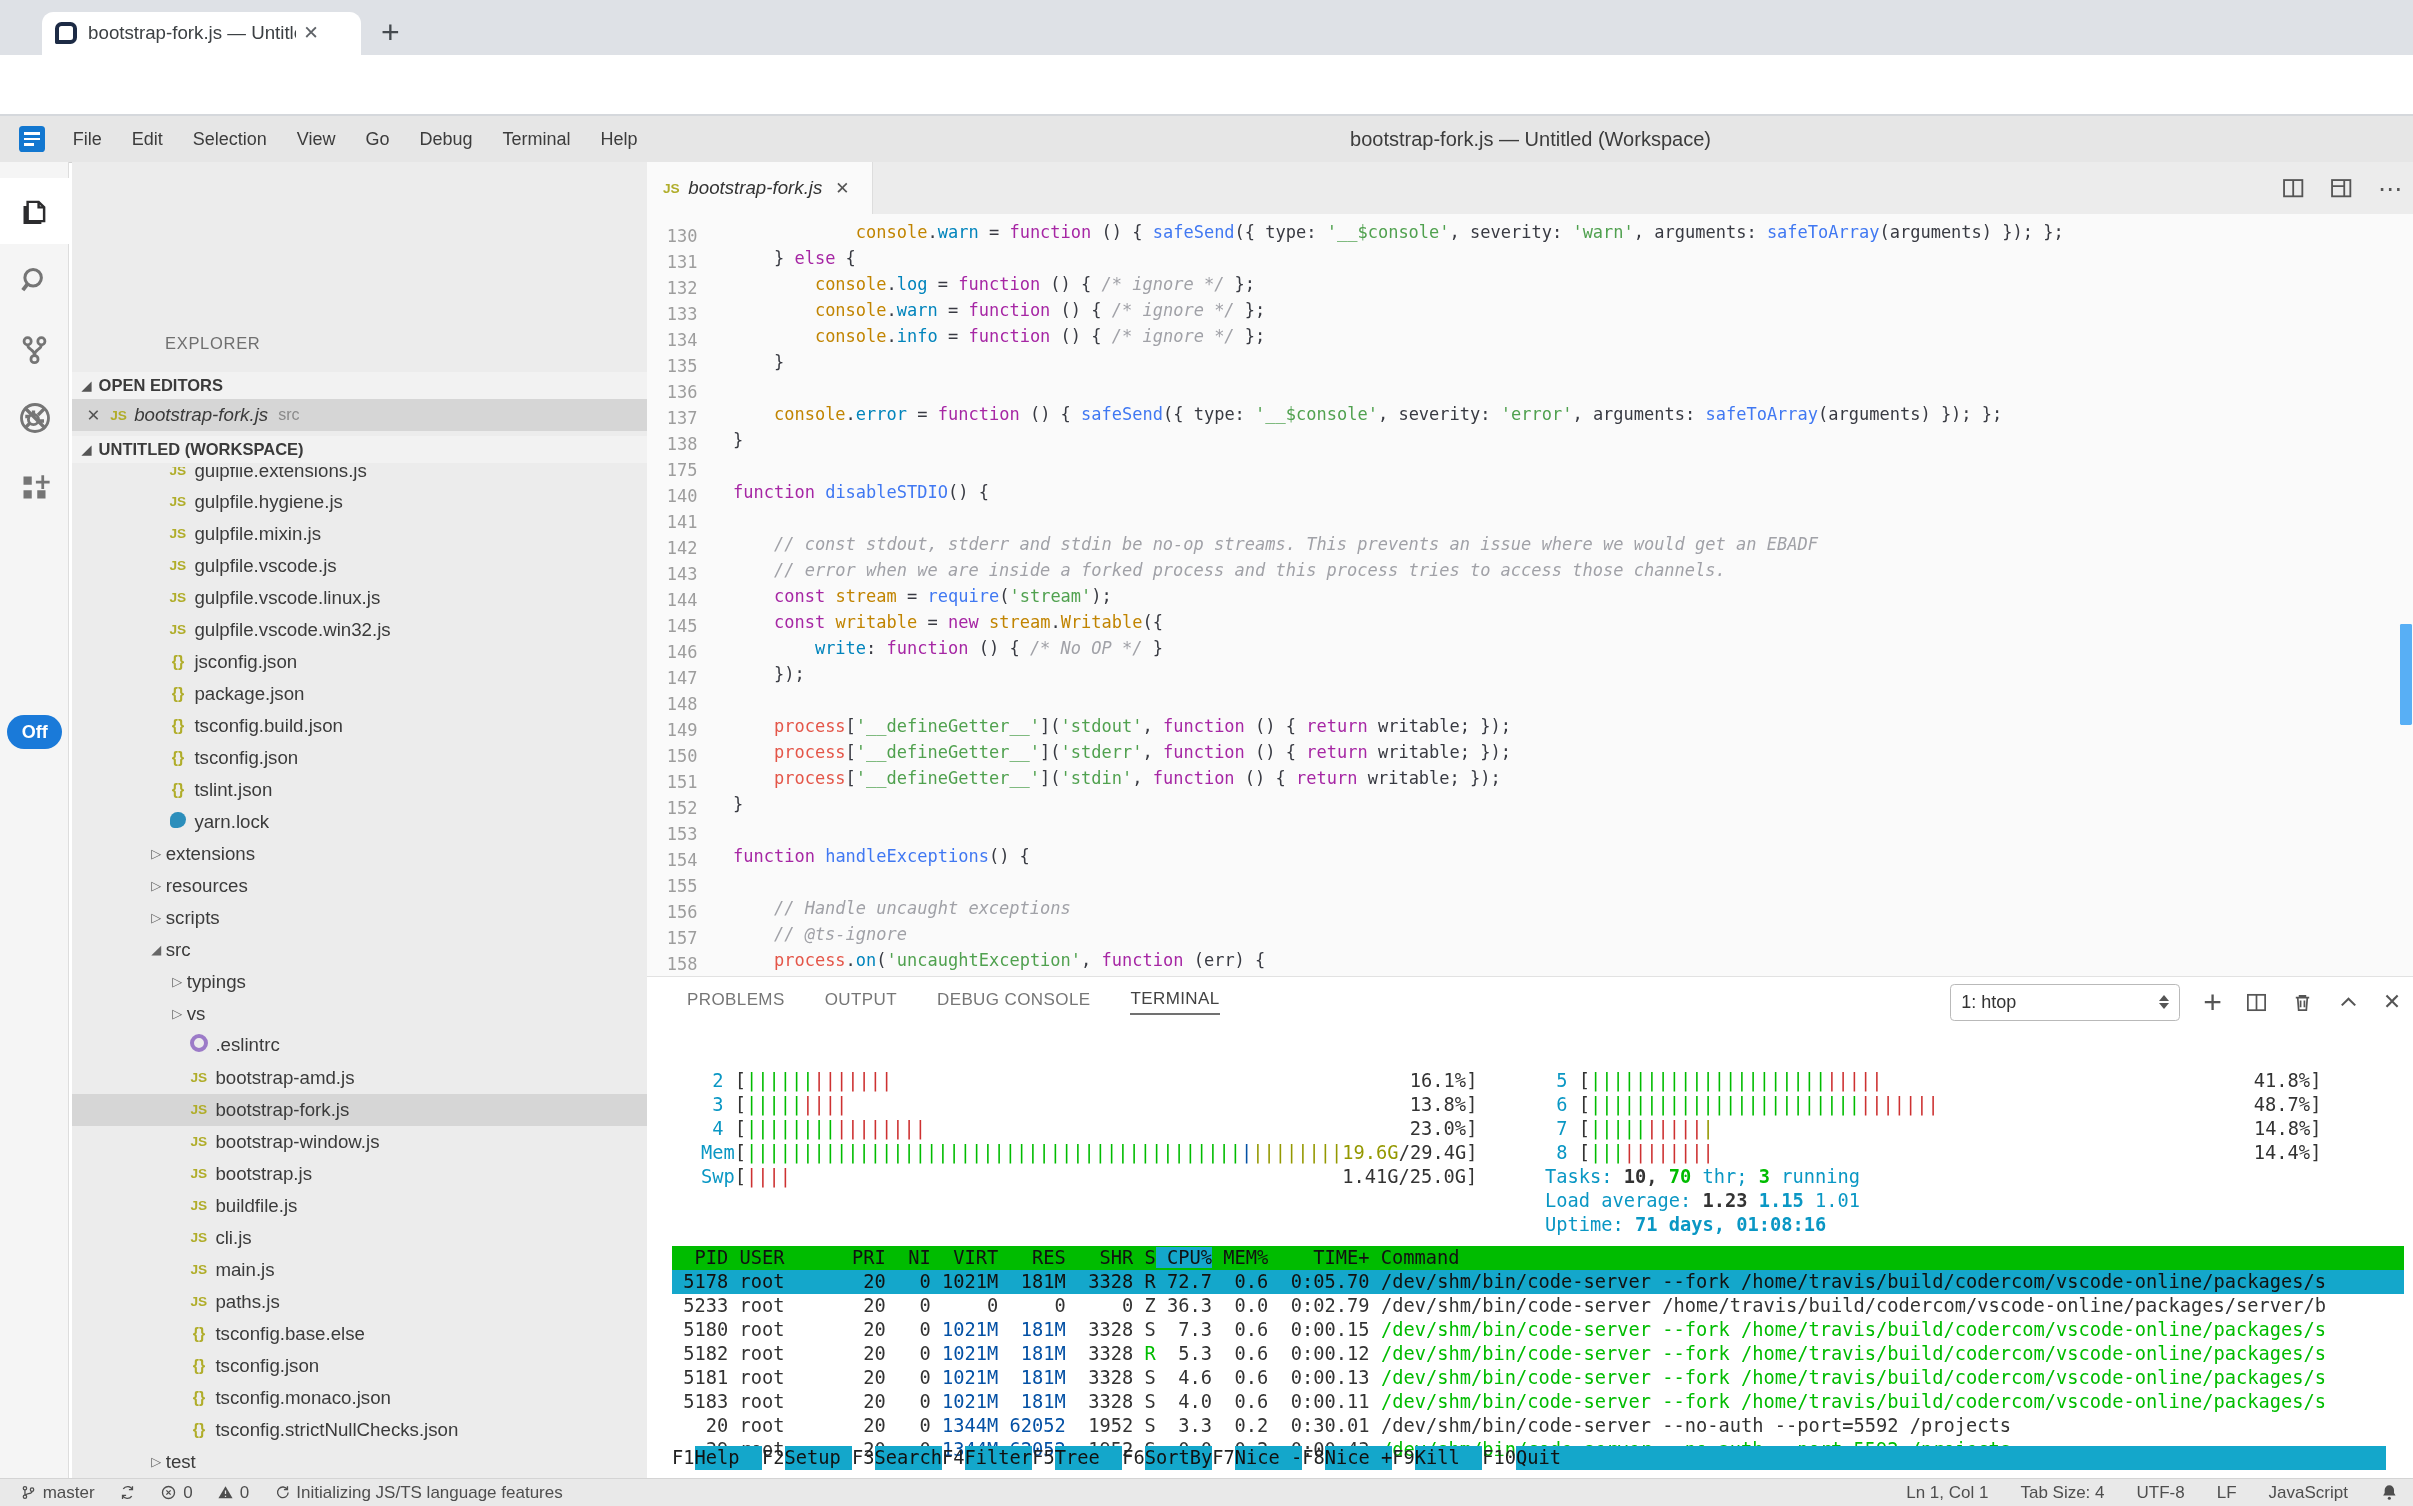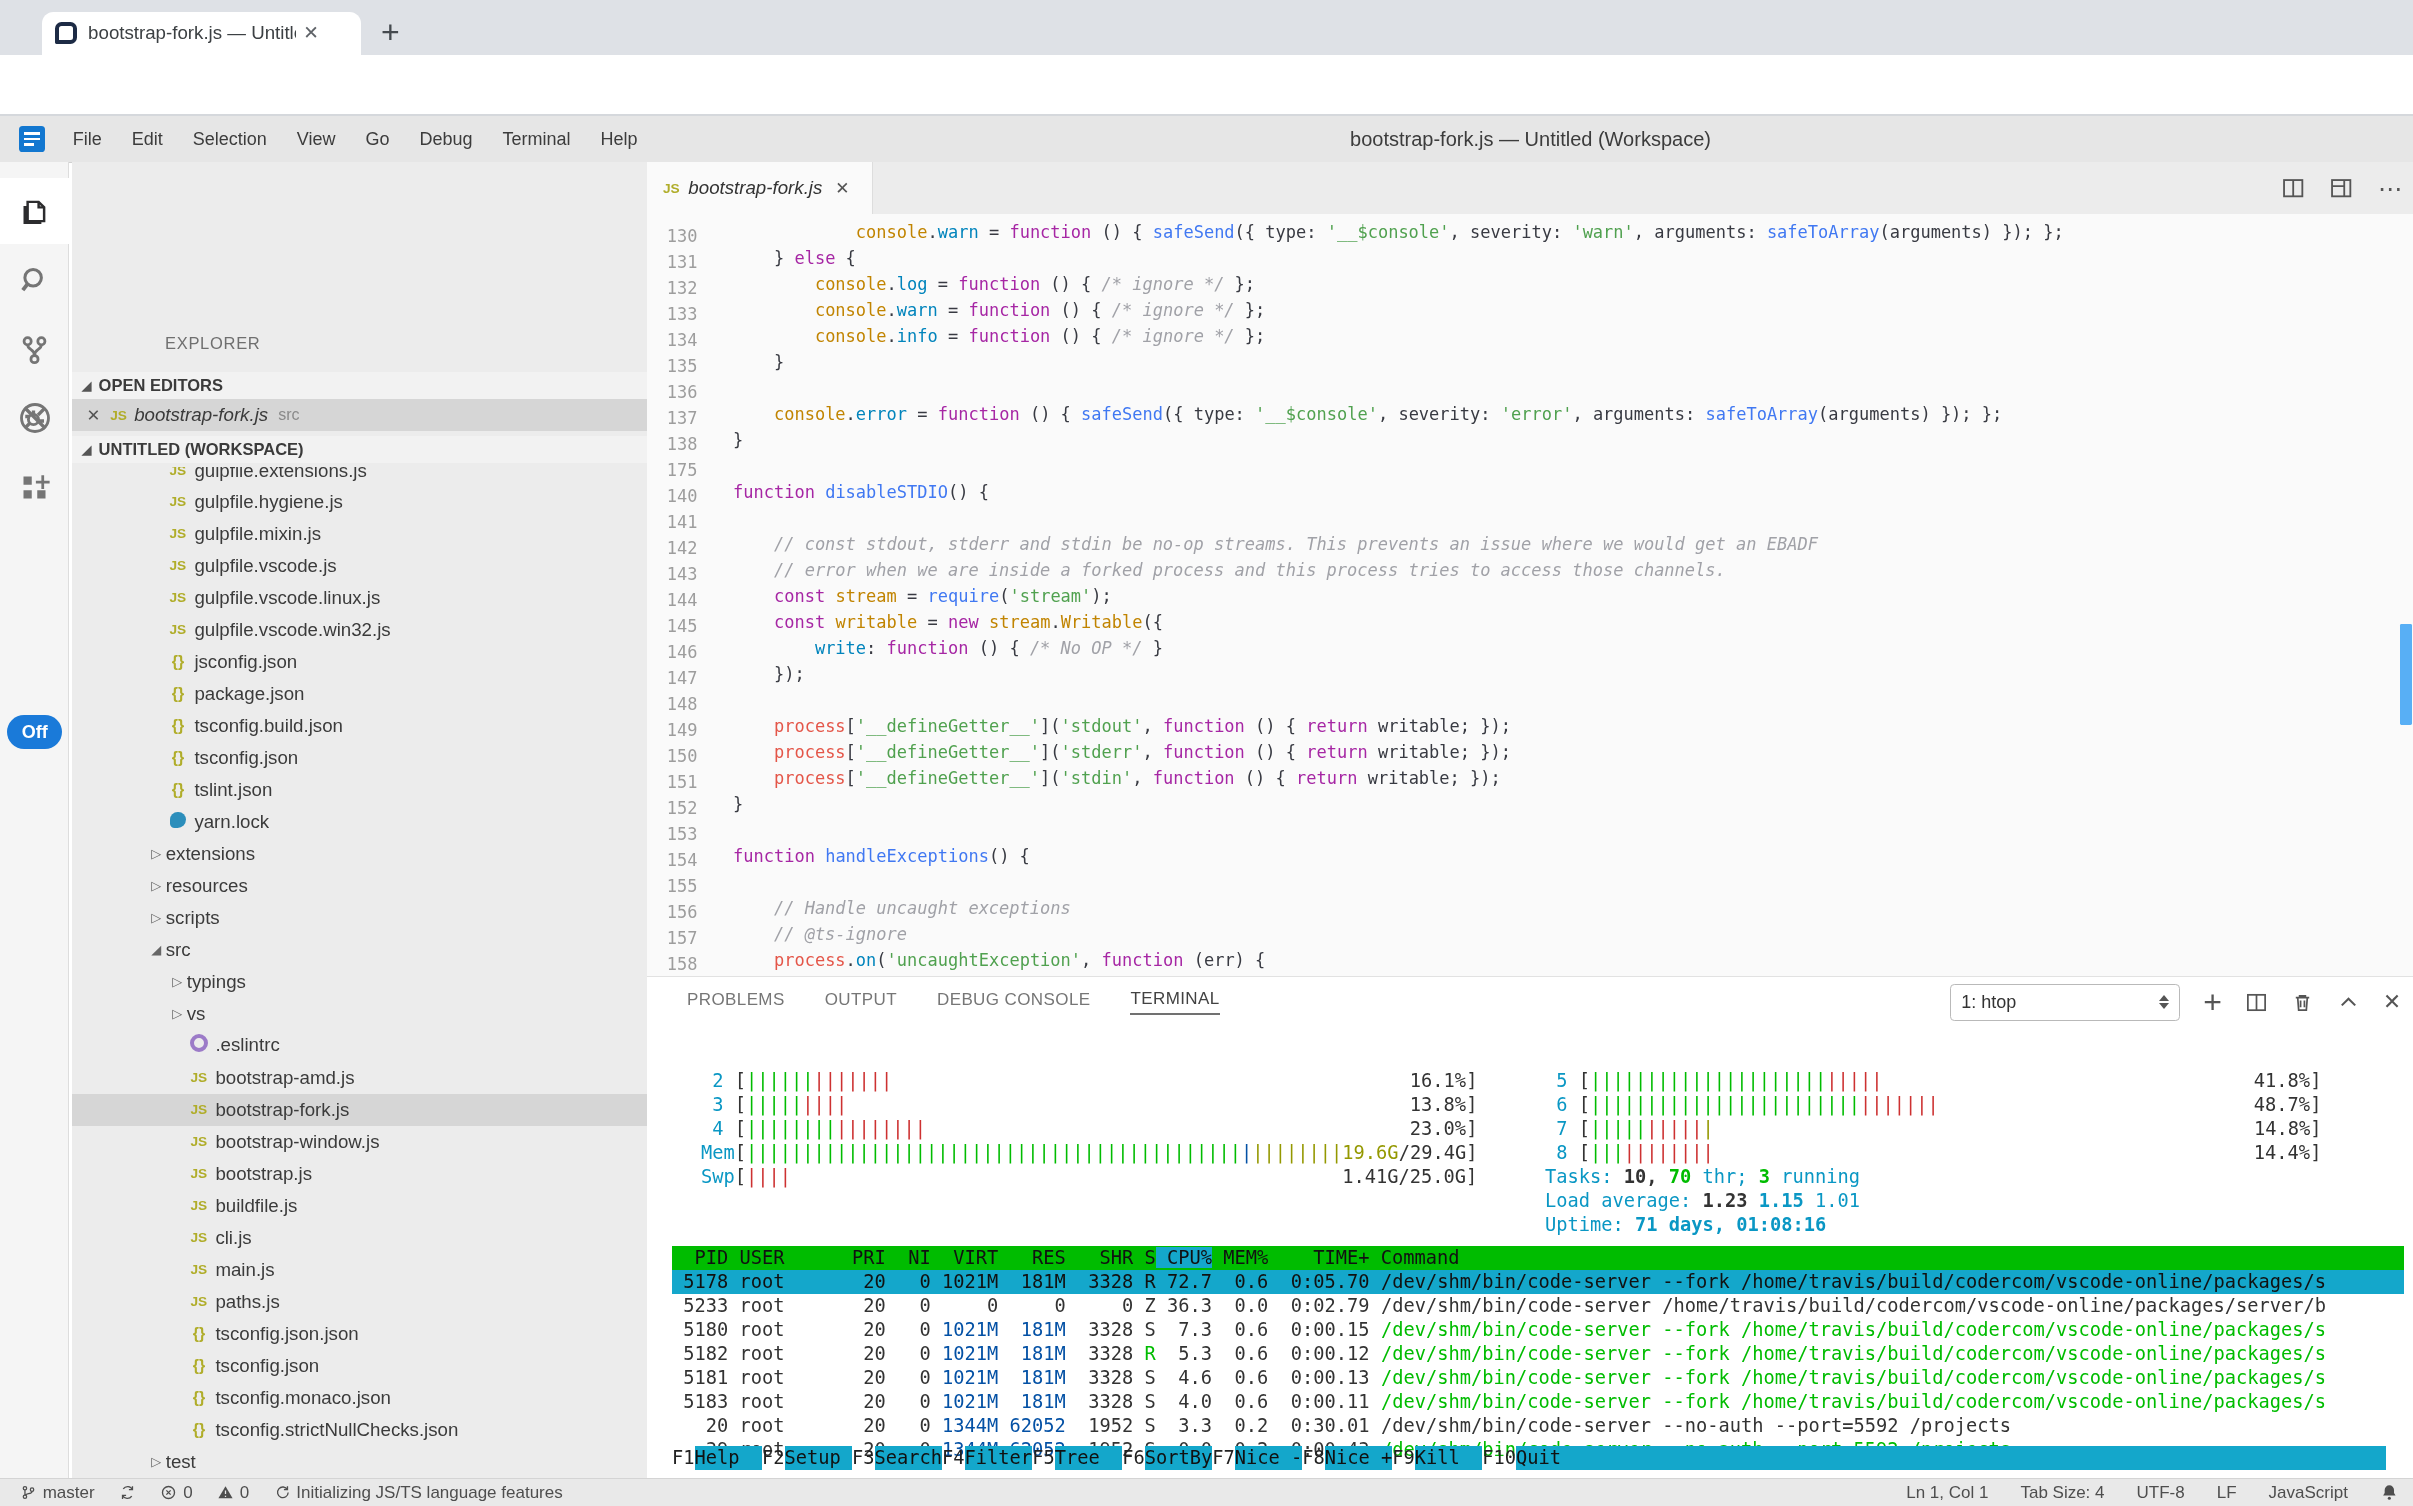--- a/index.html
+++ b/index.html
@@ -397,21 +397,21 @@
         <span style="display: flex; align-items: center; width: 100%; padding-left: 96px;">
           <span class="chev"></span>
           <span class="ic badge-js">JS</span>
           <span>paths.js</span>
         </span>
       </div>
       <div class="trow">
         <span style="display: flex; align-items: center; width: 100%; padding-left: 96px;">
           <span class="chev"></span>
           <span class="ic badge-json">{}</span>
-          <span>tsconfig.json.json</span>
+          <span>tsconfig.base.else</span>
         </span>
       </div>
       <div class="trow">
         <span style="display: flex; align-items: center; width: 100%; padding-left: 96px;">
           <span class="chev"></span>
           <span class="ic badge-json">{}</span>
           <span>tsconfig.json</span>
         </span>
       </div>
       <div class="trow">

